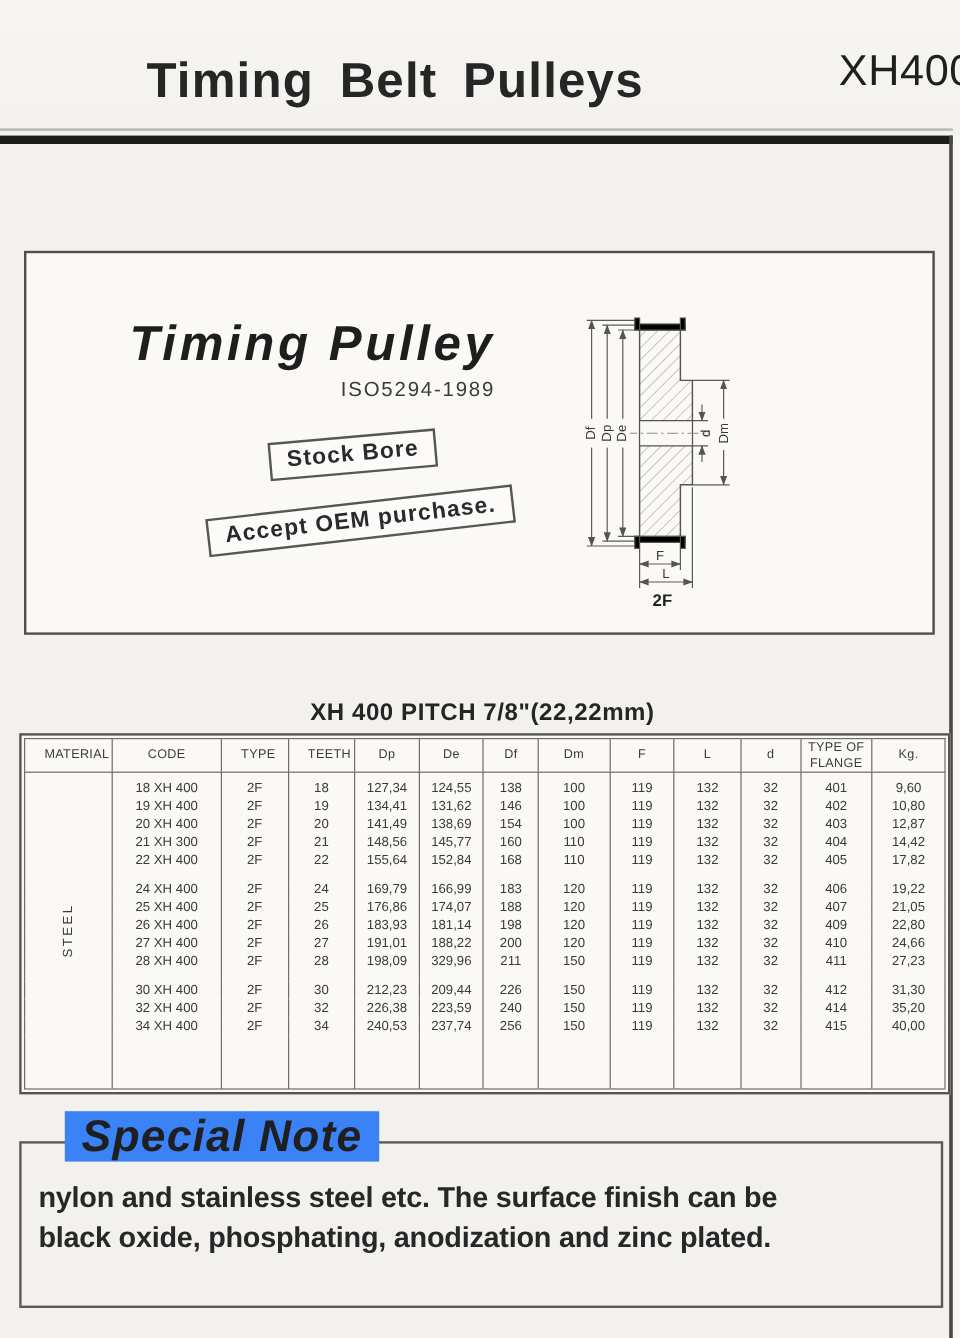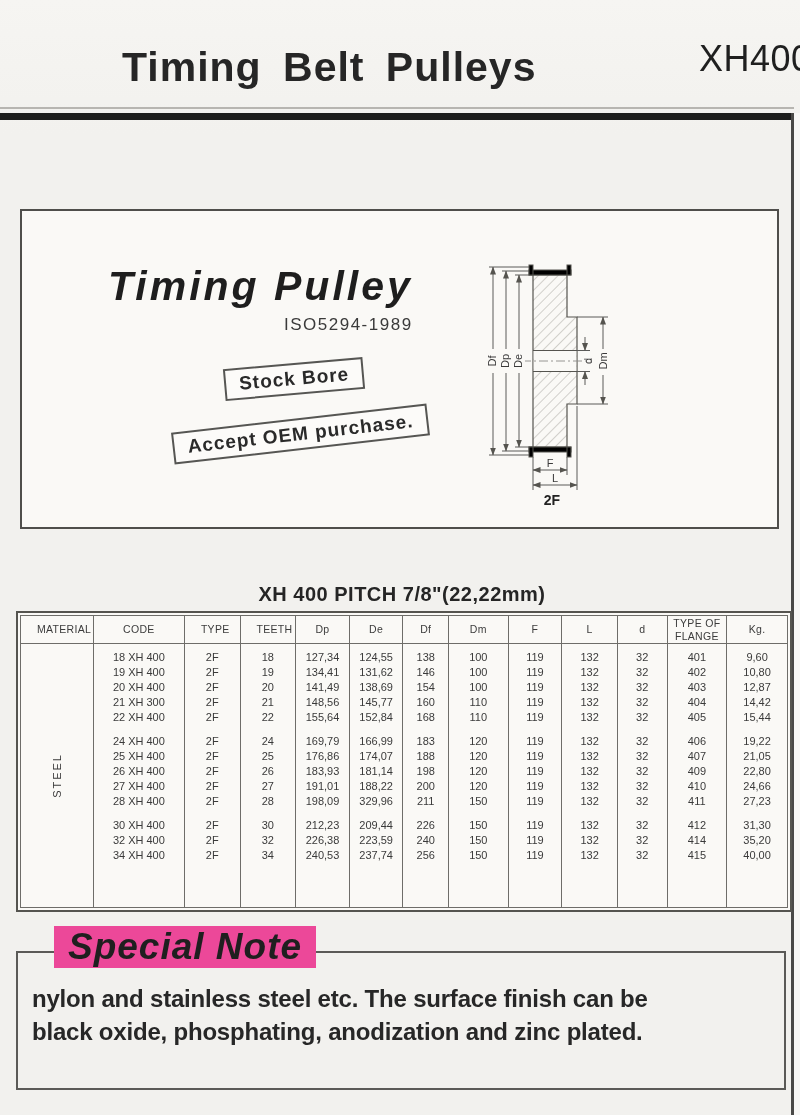--- a/index.html
+++ b/index.html
@@ -34,21 +34,21 @@
   table.pulley th{border:1px solid #6e6d69;font-weight:normal;font-size:10.5px;line-height:1.2;color:#3c3c3c;padding:3px 16px;letter-spacing:0.3px;}
   table.pulley td{border-left:1px solid #6e6d69;border-right:1px solid #6e6d69;font-size:11px;color:#3a3a3a;text-align:center;padding:0;line-height:15px;height:15px;white-space:nowrap;}
   table.pulley tr.sp td{height:9px;line-height:9px;}
   table.pulley tr.sp.top td{height:6px;line-height:6px;}
   table.pulley tr.fill td{height:auto;}
   td.mat{vertical-align:middle;}
   .vert{display:inline-block;writing-mode:vertical-rl;transform:rotate(180deg);font-size:11px;letter-spacing:2px;color:#3a3a3a;}
 
   
   .note{left:16px;top:951px;width:766px;height:135px;border:2px solid #5b5a57;background:#f2f1ee;}
-  .note-title{left:36px;top:-27px;background:#ec4899;padding:0 14px;font-size:37px;font-weight:bold;font-style:italic;letter-spacing:1px;color:#1f1f1f;}
+  .note-title{left:36px;top:-27px;background:#3b82f6;padding:0 14px;font-size:37px;font-weight:bold;font-style:italic;letter-spacing:1px;color:#1f1f1f;}
   .note-body{left:14px;top:29px;font-size:24px;font-weight:bold;line-height:33px;color:#272727;letter-spacing:-0.2px;white-space:nowrap;}
 </style>
 </head>
 <body>
 
 <div class="page">
 
   <div class="abs doc-title">Timing Belt Pulleys</div>
   <div class="abs doc-model">XH400</div>
   <div class="abs rule-thin"></div>
@@ -252,21 +252,21 @@
             <td>2F</td>
             <td>22</td>
             <td>155,64</td>
             <td>152,84</td>
             <td>168</td>
             <td>110</td>
             <td>119</td>
             <td>132</td>
             <td>32</td>
             <td>405</td>
-            <td>15,44</td>
+            <td>17,82</td>
           </tr>
           <tr class="sp">
             <td></td>
             <td></td>
             <td></td>
             <td></td>
             <td></td>
             <td></td>
             <td></td>
             <td></td>

